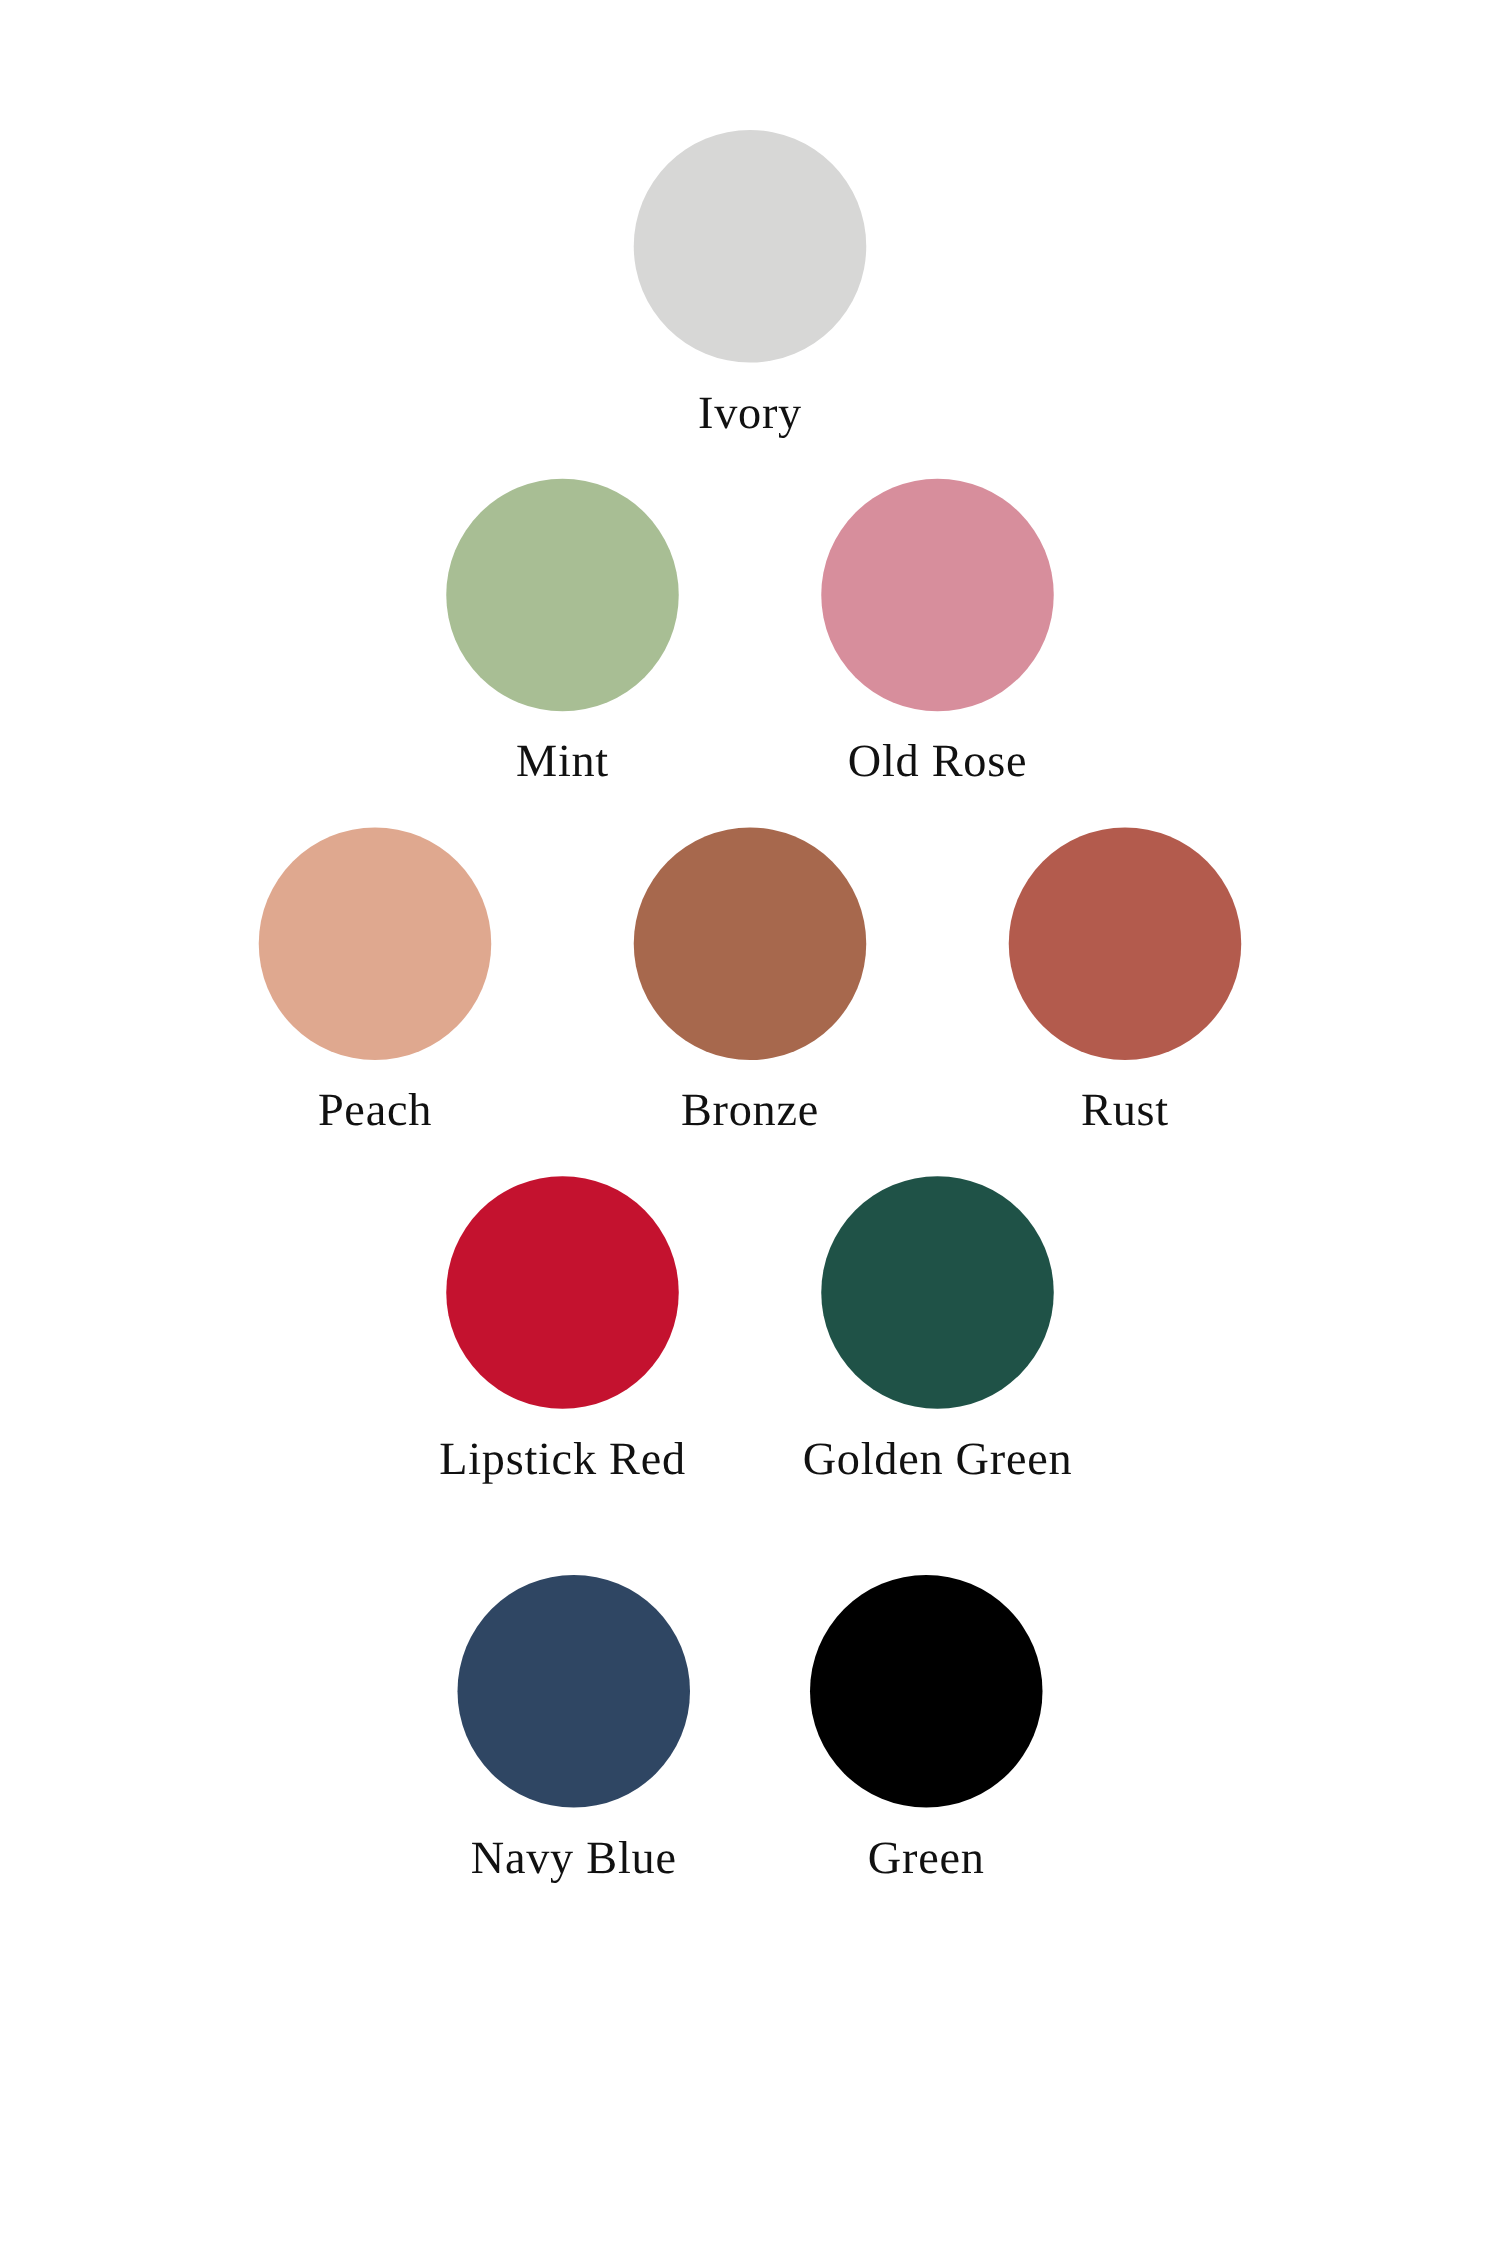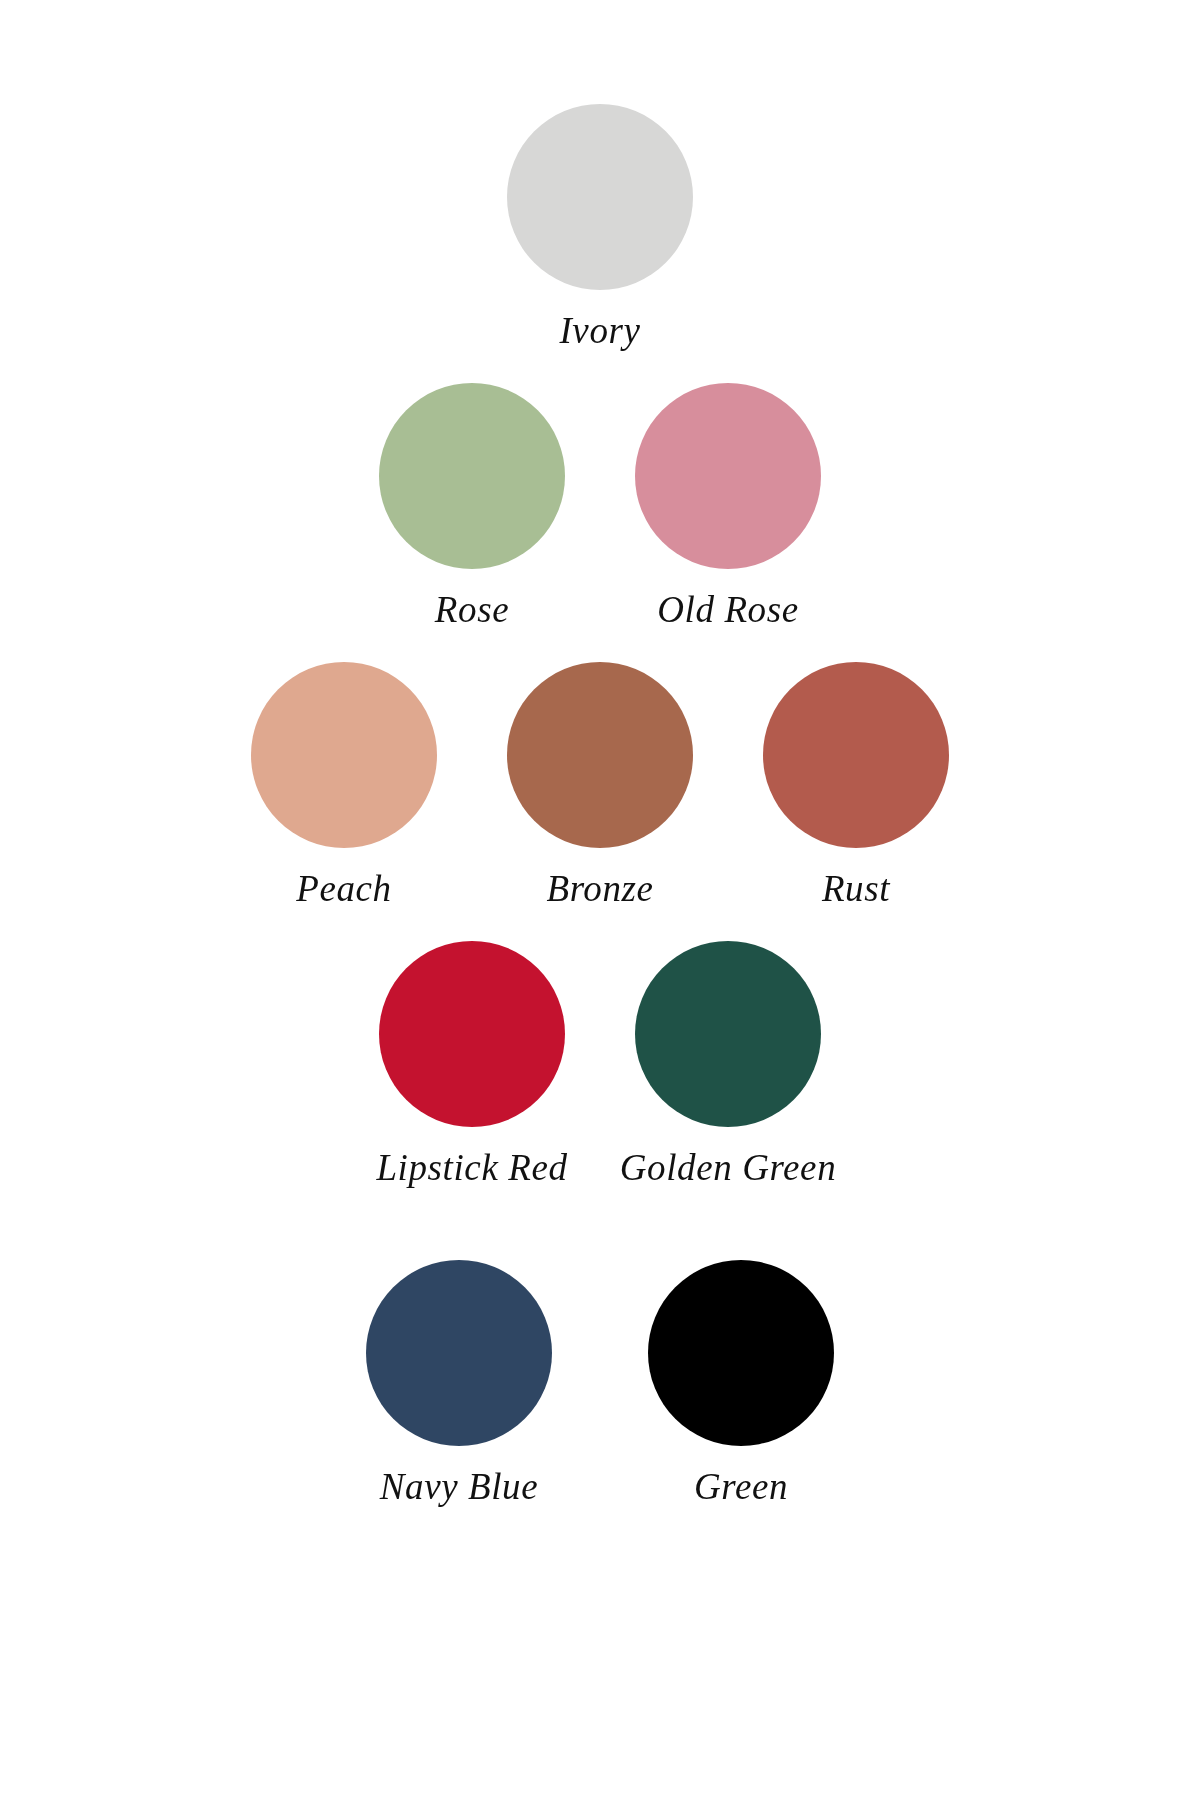--- a/index.html
+++ b/index.html
@@ -25,27 +25,25 @@
 
   .swatch-row {
     display: flex;
     justify-content: center;
     align-items: flex-start;
     width: 1200px;
   }
 
   
   .swatch-row.cols-3 {
-    gap: 70px;
-    font-style: italic;
+    gap: 114px;
   }
   
   .swatch-row.cols-2 {
     gap: 96px;
-    font-style: italic;
   }
 
   .swatch-cell {
     width: 186px;
     display: flex;
     flex-direction: column;
     align-items: center;
   }
 
   .swatch-dot {
@@ -83,21 +81,21 @@
   <div class="swatch-row cols-3" id="row-1">
     <div class="swatch-cell">
       <span class="swatch-dot" style="background-color: rgb(215, 215, 214);"></span>
       <span class="swatch-label">Ivory</span>
     </div>
   </div>
 
   <div class="swatch-row cols-3" id="row-2">
     <div class="swatch-cell">
       <span class="swatch-dot" style="background-color: rgb(168, 190, 148);"></span>
-      <span class="swatch-label">Rose</span>
+      <span class="swatch-label">Mint</span>
     </div>
     <div class="swatch-cell">
       <span class="swatch-dot" style="background-color: rgb(215, 142, 156);"></span>
       <span class="swatch-label">Old Rose</span>
     </div>
   </div>
 
   <div class="swatch-row cols-3" id="row-3">
     <div class="swatch-cell">
       <span class="swatch-dot" style="background-color: rgb(223, 168, 143);"></span>

